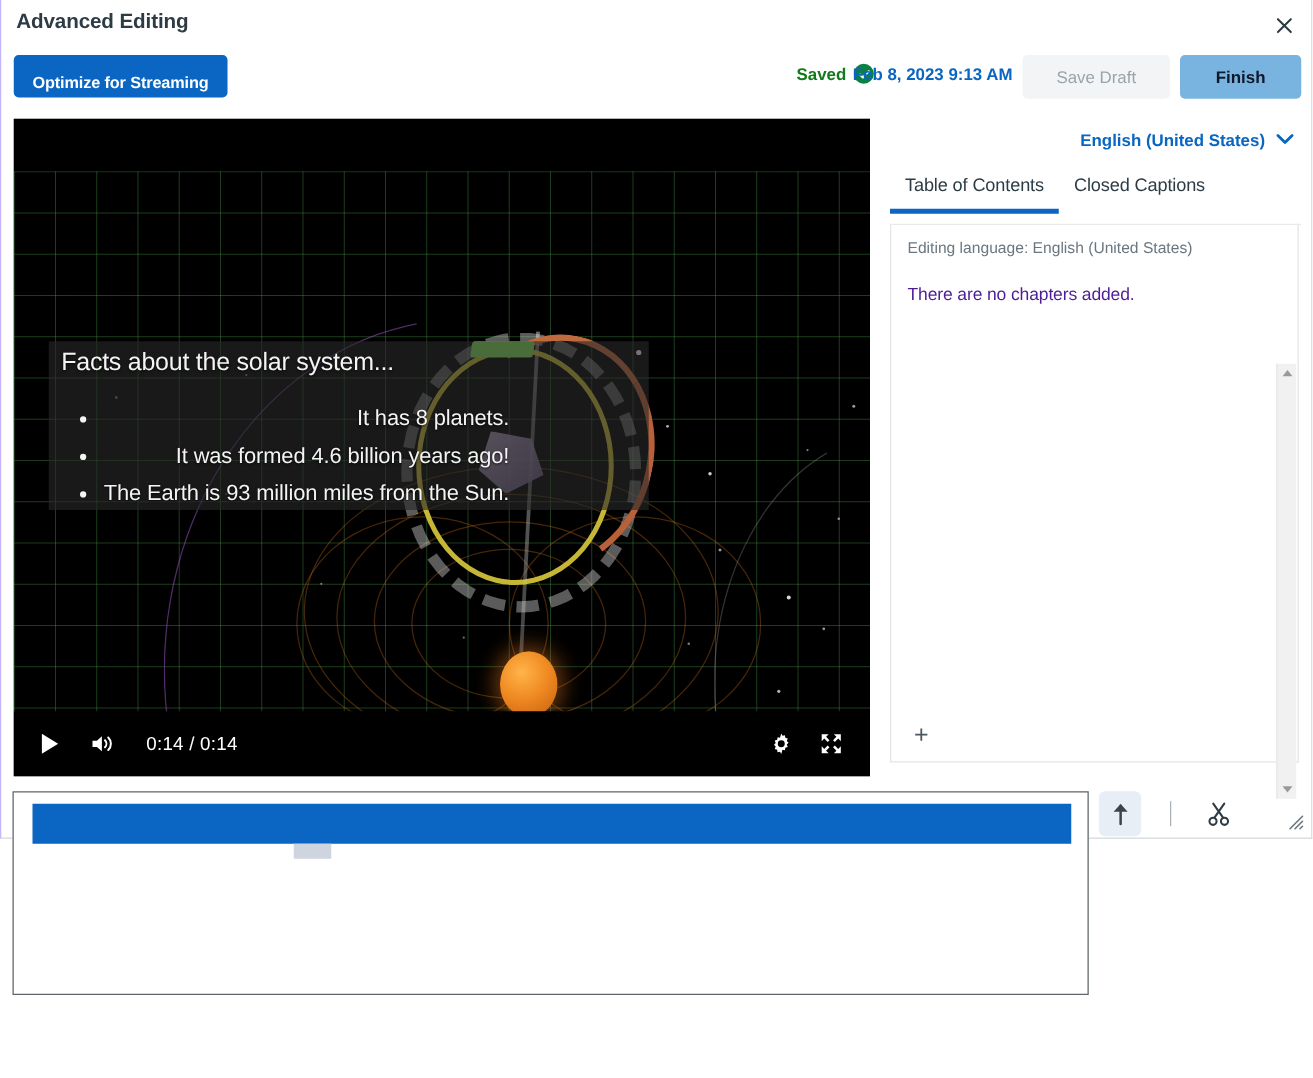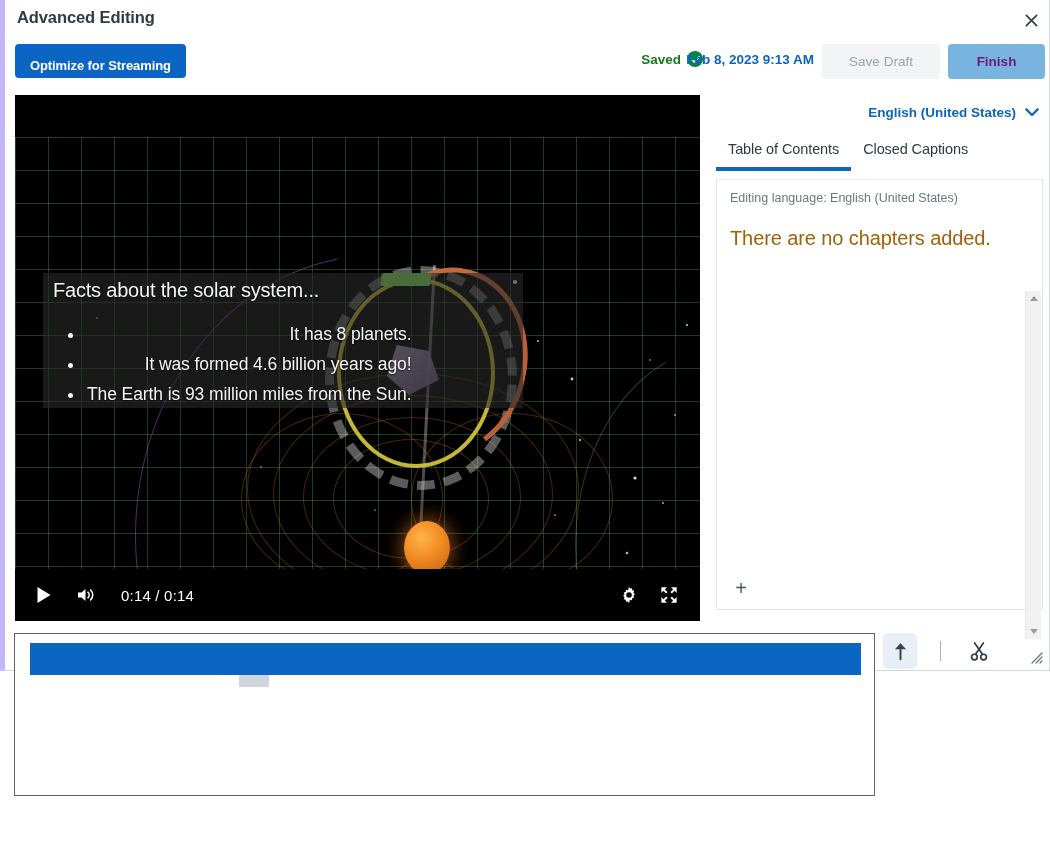--- a/index.html
+++ b/index.html
@@ -13,21 +13,21 @@
     font-family: "Liberation Sans", sans-serif;
     overflow: hidden;
     position: relative;
   }
   .app {
     position: relative;
     width: 1050px;
     height: 671px;
     background: #ffffff;
     box-sizing: border-box;
-    border-left: 5px solid #c4b5fd;
+    border-left: 1px solid #c4b5fd;
     border-right: 1px solid #d4d7da;
     border-bottom: 1px solid #d4d7da;
   }
 
   
   .titlebar {
     position: absolute;
     left: 0; top: 0;
     width: 1050px; height: 39px;
     box-sizing: border-box;
@@ -118,21 +118,21 @@
     font-size: 13.5px;
     cursor: default;
   }
   .btn-finish {
     position: absolute;
     right: 10px; top: 5px;
     width: 97px; height: 35px;
     background: #79b4e0;
     border: none;
     border-radius: 4px;
-    color: #701a75;
+    color: #0f172a;
     font-family: "Liberation Sans", sans-serif;
     font-size: 13.5px;
     font-weight: bold;
     cursor: default;
   }
 
   
   .player {
     position: absolute;
     left: 10px; top: 95px;
@@ -354,22 +354,22 @@
   }
   .editlang {
     position: absolute;
     left: 13px; top: 11px;
     font-size: 12.5px;
     color: #6b7780;
   }
   .no-chapters {
     position: absolute;
     left: 13px; top: 47px;
-    font-size: 20px;
-    color: #a16207;
+    font-size: 14px;
+    color: #4c1d95;
     letter-spacing: -0.1px;
   }
   .vscroll {
     position: absolute;
     right: 1px; top: 111px;
     width: 15px;
     height: 348px;
     background: #f1f1f1;
     border-left: 1px solid #e6e6e6;
   }

